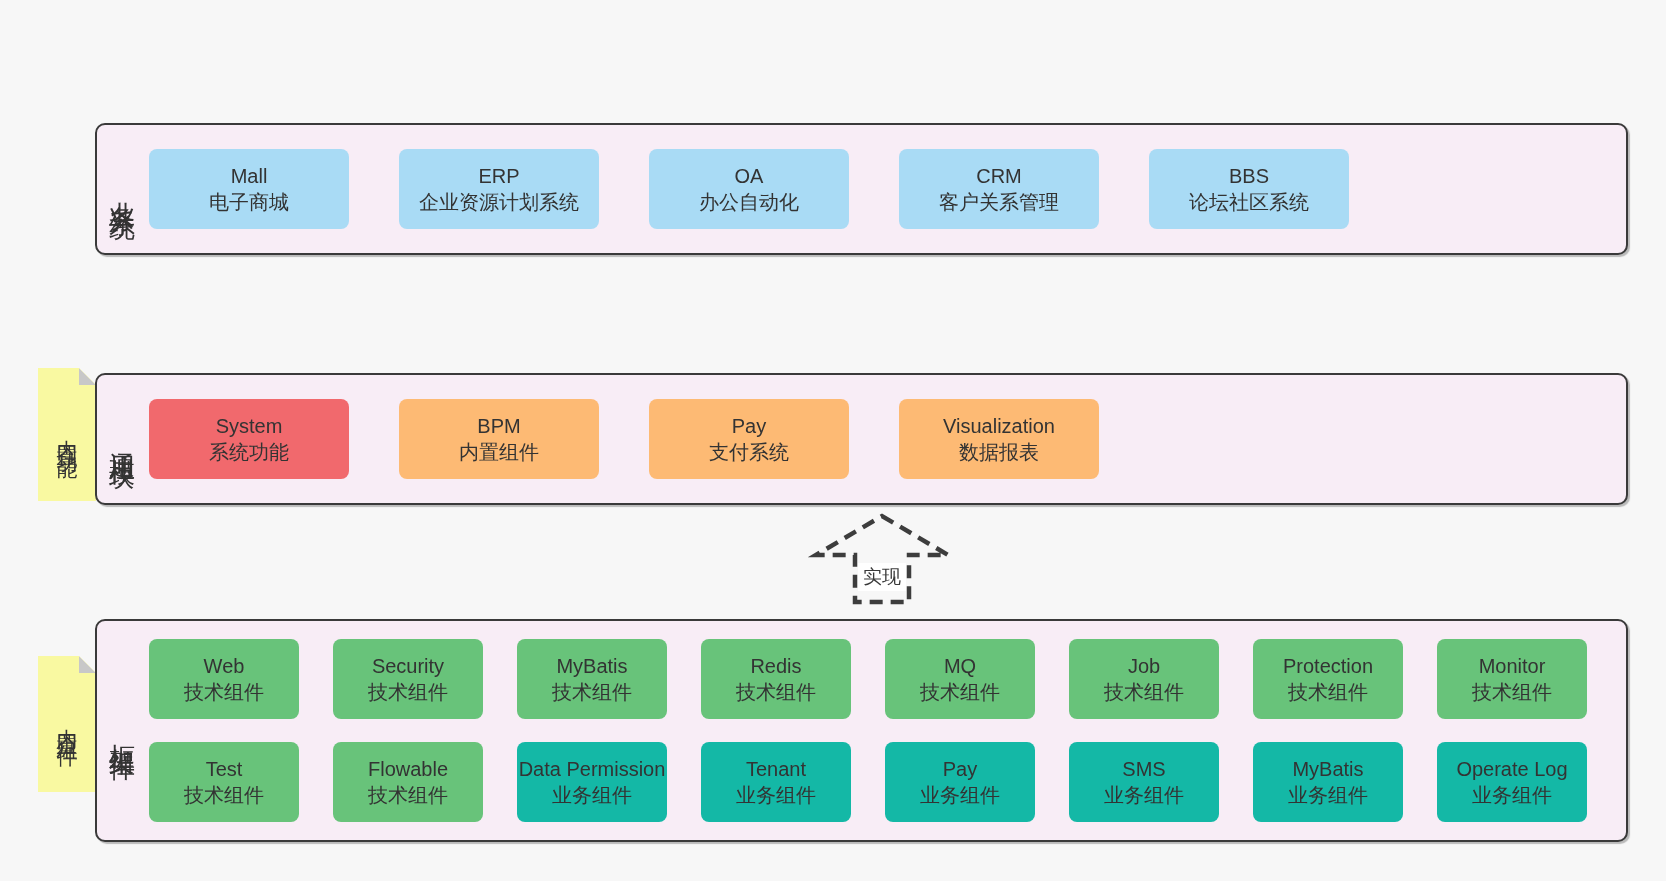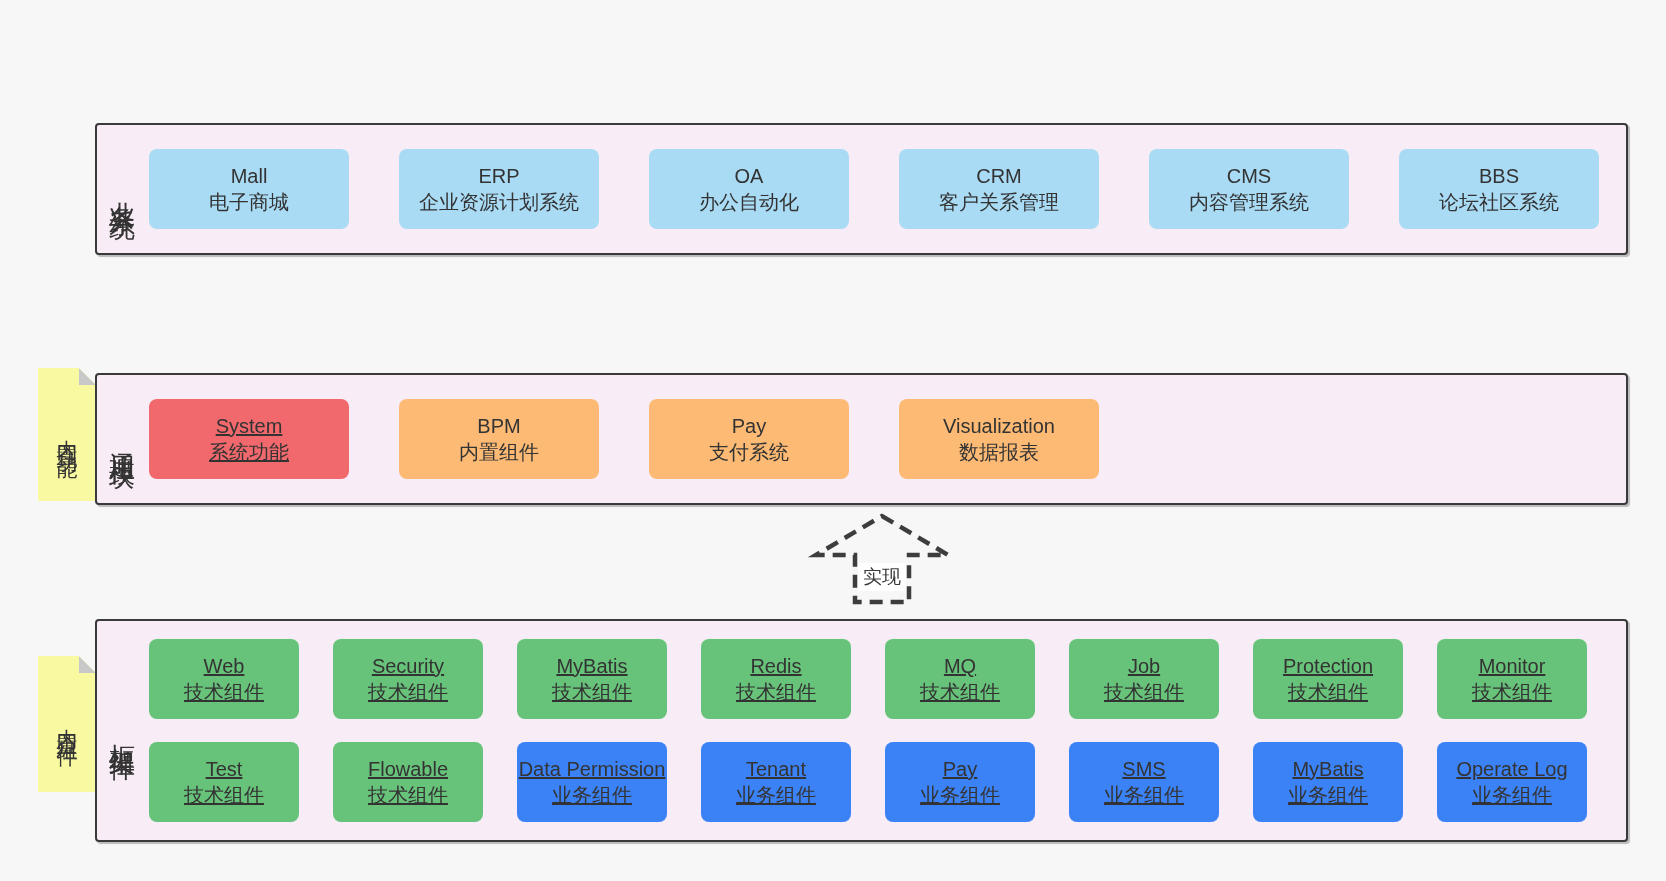--- a/index.html
+++ b/index.html
@@ -1,44 +1,44 @@
 <!DOCTYPE html>
 <html><head>
 <meta charset="utf-8">
 <style>
   html,body{margin:0;padding:0;background:#f7f7f7;}
   .page{position:relative;width:1666px;height:881px;background:#f7f7f7;overflow:hidden;
         font-family:"Liberation Sans","DejaVu Sans",sans-serif;color:#333;}
 
   
   .layer{position:absolute;left:95px;width:1533px;box-sizing:border-box;
-         background:#f8edf6;border:2px solid #3a3a3a;border-radius:4px;
+         background:#f8edf6;border:2px solid #3a3a3a;border-radius:10px;
          box-shadow:2px 2px 1px rgba(110,110,110,.45);display:flex;align-items:center;z-index:2;}
   .layer-1{top:123px;height:132px;}
   .layer-2{top:373px;height:132px;}
   .layer-3{top:619px;height:223px;}
 
   .layer-label{width:52px;flex:0 0 52px;display:flex;align-items:center;justify-content:center;
                writing-mode:vertical-rl;text-orientation:upright;
                font-size:26px;letter-spacing:4px;color:#333;}
   .content{flex:1;display:flex;align-items:center;gap:50px;padding-right:24px;}
   .rows{flex:1;display:flex;flex-direction:column;gap:23px;padding-right:24px;}
-  .row8{display:flex;gap:34px;text-decoration:underline;}
+  .row8{display:flex;gap:34px;}
 
   
   .box{height:80px;border-radius:8px;display:flex;flex-direction:column;
        align-items:center;justify-content:center;text-align:center;
        font-size:20px;line-height:1.3;color:#333;}
   .w200{width:200px;flex:0 0 200px;}
   .w150{width:150px;flex:0 0 150px;}
   .c-blue{background:#a9dbf5;}
-  .c-red{background:#f1696d;text-decoration:underline;}
+  .c-red{background:#f1696d;}
   .c-pink{background:#fdba74;}
   .c-green{background:#68c37a;}
-  .c-lgreen{background:#3b82f6;}
+  .c-lgreen{background:#14b8a6;}
   .t1,.t2{display:block;}
 
   
   .sticky{position:absolute;left:38px;width:58px;background:#f9f9a1;z-index:1;
           clip-path:polygon(0 0,calc(100% - 17px) 0,100% 17px,100% 100%,0 100%);
           display:flex;align-items:center;justify-content:center;}
   .sticky-2{top:368px;height:133px;}
   .sticky-3{top:656px;height:136px;}
   .sticky .fold{position:absolute;top:0;right:0;width:17px;height:17px;background:#c8c8c8;
           clip-path:polygon(0 0,100% 100%,0 100%);}
@@ -72,24 +72,20 @@
       </div>
       <div class="box w200 c-blue">
         <span class="t1">OA</span>
         <span class="t2">办公自动化</span>
       </div>
       <div class="box w200 c-blue">
         <span class="t1">CRM</span>
         <span class="t2">客户关系管理</span>
       </div>
       <div class="box w200 c-blue">
-        <span class="t1">CMS</span>
-        <span class="t2">内容管理系统</span>
-      </div>
-      <div class="box w200 c-blue">
         <span class="t1">BBS</span>
         <span class="t2">论坛社区系统</span>
       </div>
     </div>
   </div>
 
 
   <div class="sticky sticky-2">
     <div class="fold"></div>
     <div class="sticky-text">内置功能</div>

